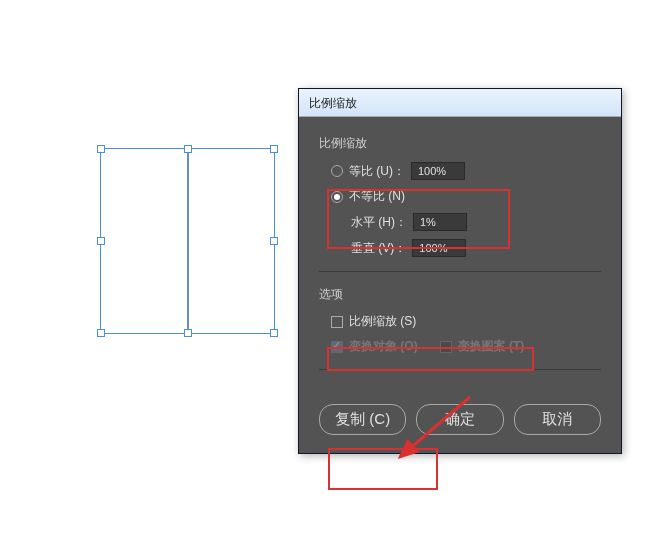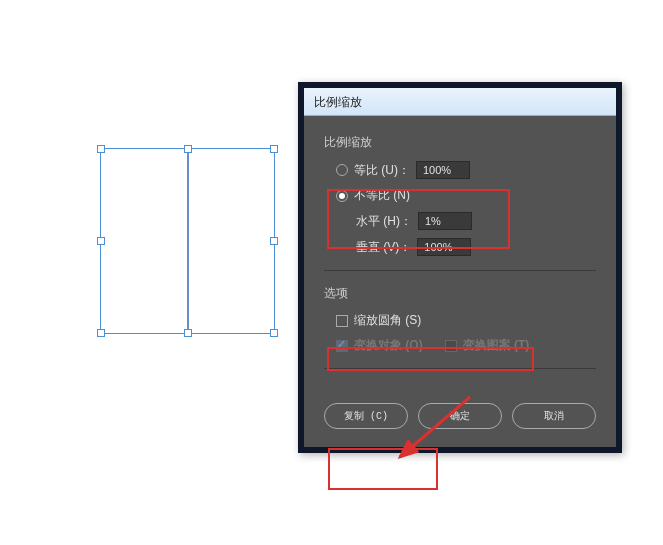--- a/index.html
+++ b/index.html
@@ -44,23 +44,23 @@
   position: absolute;
   left: calc(50% - 1px);
   top: 4px;
   bottom: 4px;
   width: 2px;
   background: #6a8cc7;
 }
 .dialog {
   position: absolute;
   left: 298px;
-  top: 82px;
+  top: 88px;
   width: 324px;
-  border: 6px solid #0f172a;
+  border: 1px solid #0f172a;
   box-shadow: 2px 2px 8px rgba(0,0,0,0.3);
 }
 .titlebar {
   height: 28px;
   background: linear-gradient(to bottom, #eaf3fc, #d2e5f8);
   padding: 6px 10px;
   font-size: 12px;
   color: #222;
   border-bottom: 1px solid #aaa;
 }
@@ -165,24 +165,23 @@
   margin-top: 34px;
   justify-content: flex-start;
 }
 .btn {
   border: 1px solid #aaa;
   background: transparent;
   color: #e0e0e0;
   border-radius: 14px;
   padding: 5px 0;
   width: 90px;
-  font-size: 10px;
+  font-size: 15px;
   cursor: pointer;
   text-align: center;
-  font-family: Liberation Mono, monospace;
 }
 .arrow {
   position: absolute;
   z-index: 11;
   pointer-events: none;
 }
 </style>
 </head>
 <body>
 
@@ -228,21 +227,21 @@
       <span>垂直 (V)：</span>
       <input class="text-input" value="100%" style="">
     </div>
 
     <hr class="divider">
 
     <div class="section-title">选项</div>
 
     <div class="row">
       <span class="checkbox"></span>
-      <span>缩放圆角 (S)</span>
+      <span>比例缩放 (S)</span>
     </div>
 
 
     <div class="row">
       <span class="checkbox disabled checked"></span>
       <span class="label-disabled">变换对象 (O)</span>
       <span style="width:10px"></span>
       <span class="checkbox disabled"></span>
       <span class="label-disabled">变换图案 (T)</span>
     </div>

